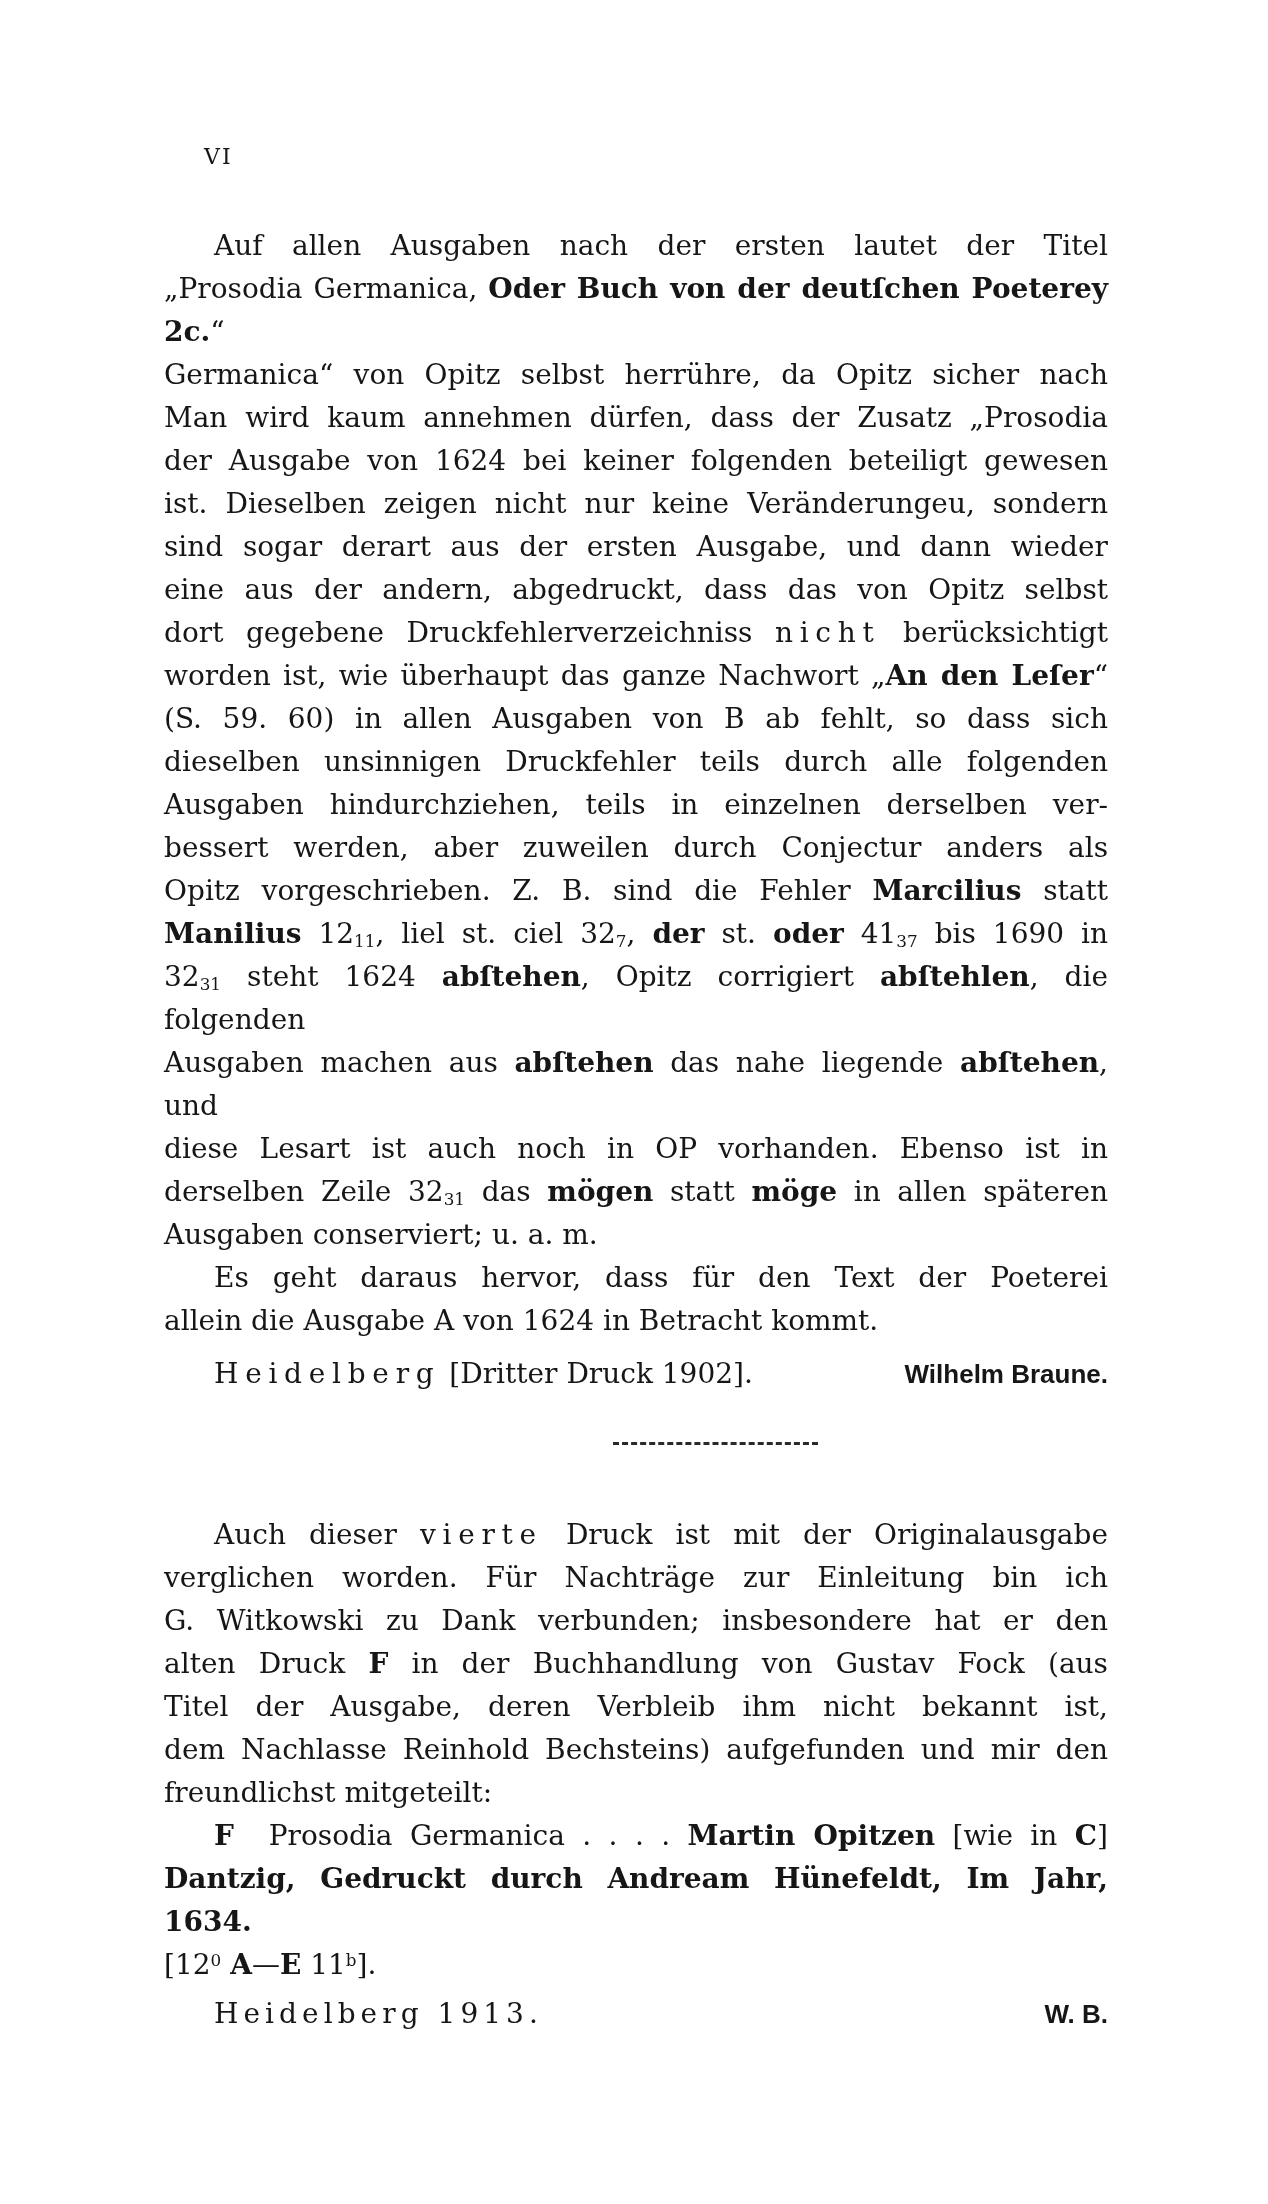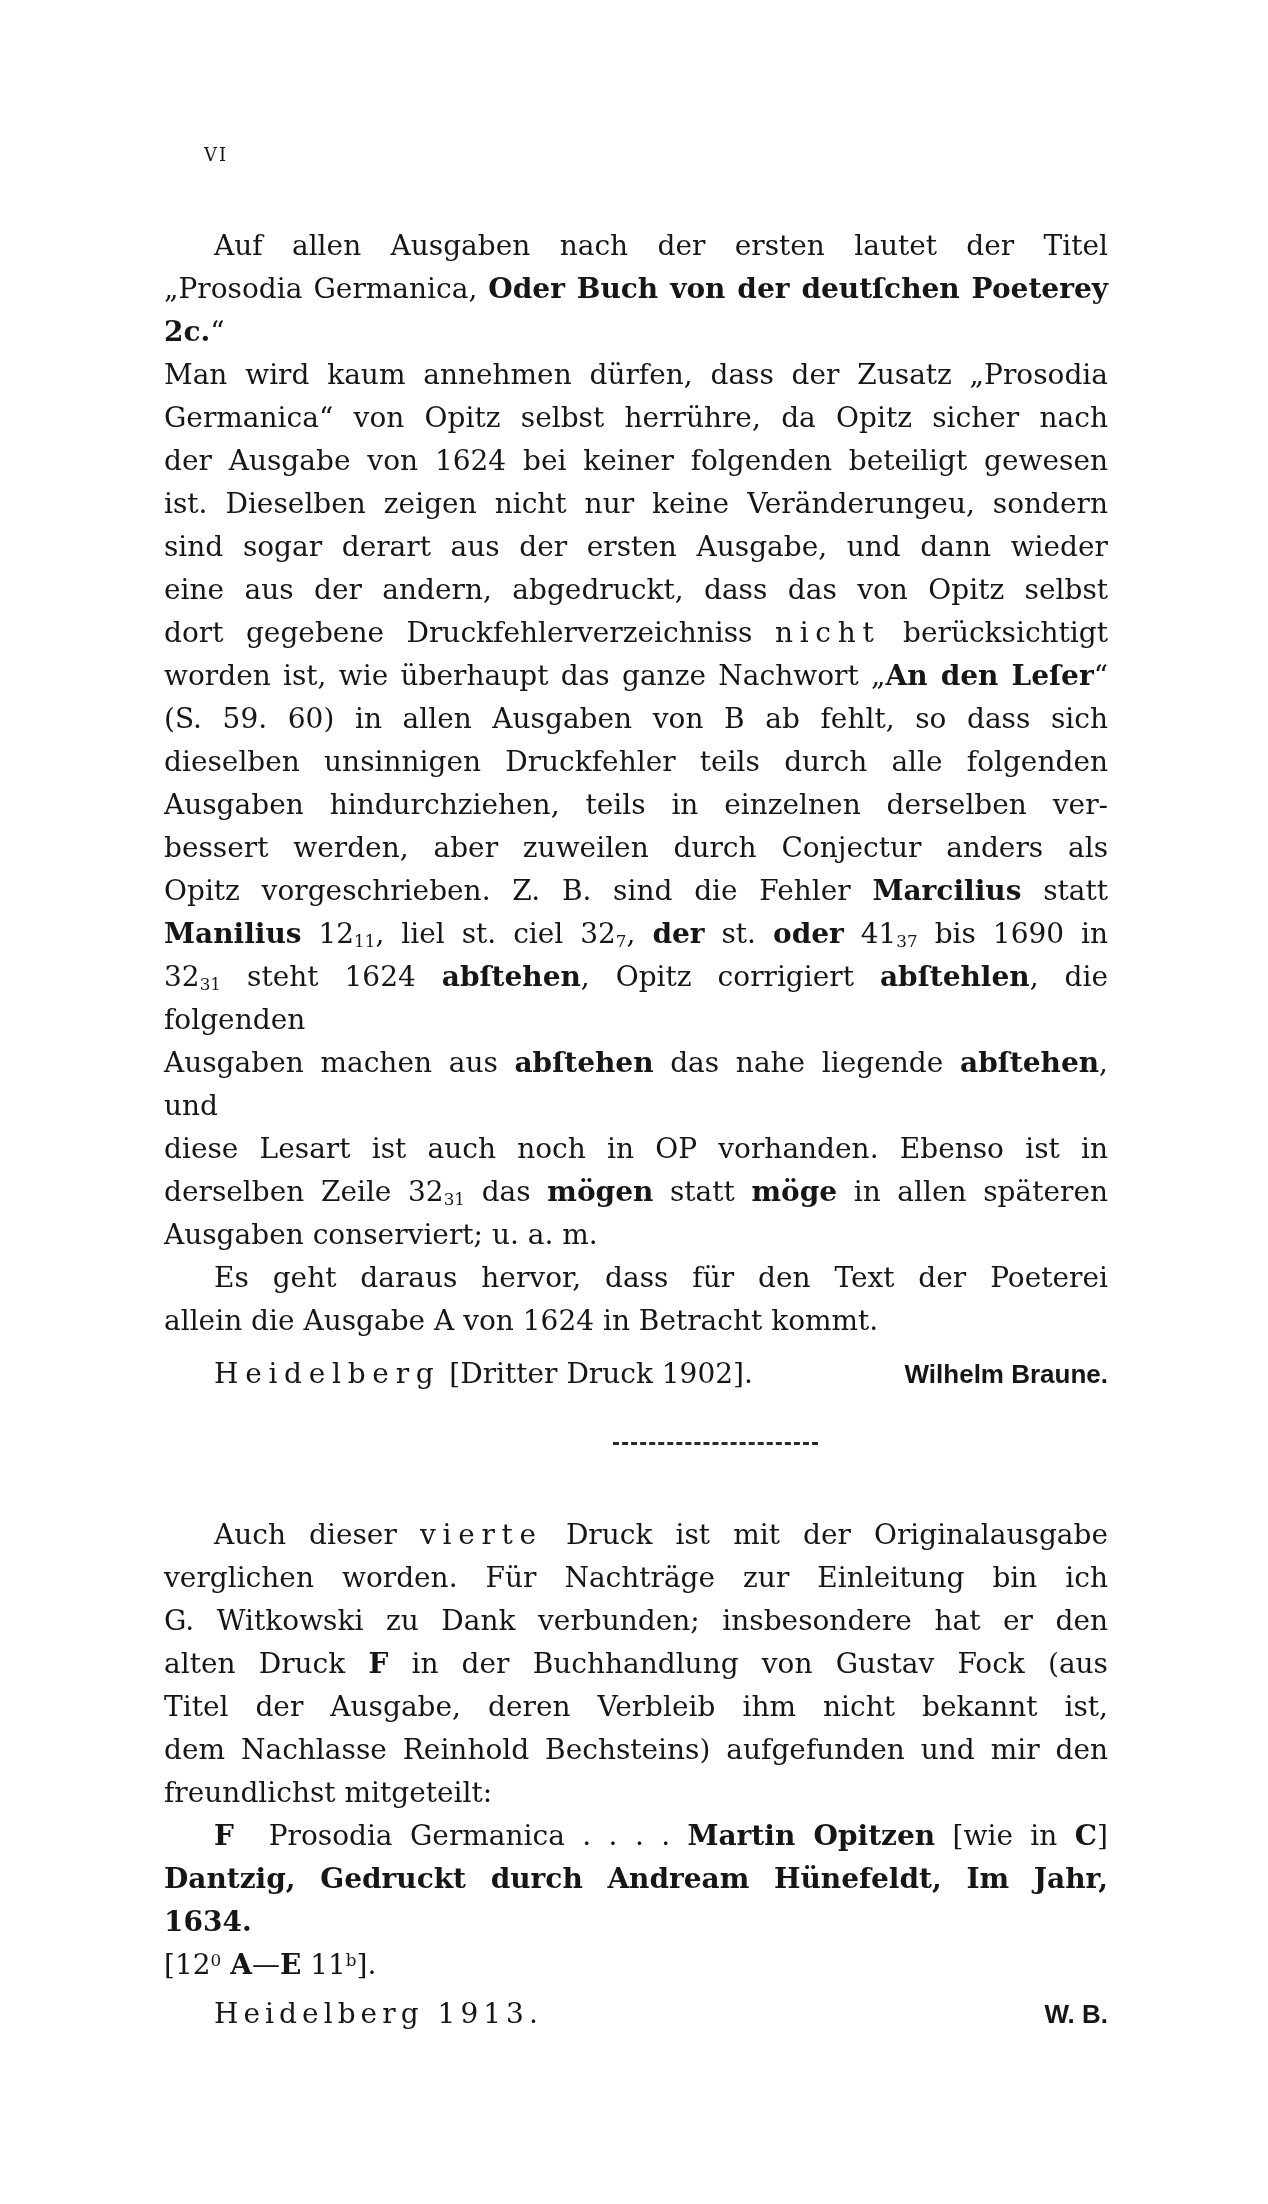--- a/index.html
+++ b/index.html
@@ -4,21 +4,21 @@
 <style>
   html,body { margin:0; padding:0; background:#e8e8e8; }
   .page {
     position:relative; width:1268px; height:2204px;
     background:#ffffff; color:#161616;
     font-family:"DejaVu Serif","Liberation Serif",serif;
     overflow:hidden;
   }
   .pagenum {
     position:absolute; left:204px; top:144px;
-    font-size:18px; letter-spacing:2px; color:#161616;
+    font-size:22px; letter-spacing:2px; color:#161616;
   }
   .col {
     position:absolute; left:164px; top:224px; width:944px;
     font-size:28px; line-height:43px; color:#161616;
   }
   .line { text-align:justify; text-align-last:justify; }
   .line.last { text-align-last:left; }
   .line.ind  { text-indent:50px; }
   
   .f  { font-weight:bold; }
@@ -45,22 +45,22 @@
 </style>
 </head>
 <body>
 
 <div class="page" data-name="scan-page">
   <div class="pagenum" data-name="page-number">VI</div>
   <div class="col" data-name="text-column">
       <div class="para" data-name="paragraph-1">
         <div class="line ind" data-name="text-line"><span data-name="text-segment">Auf allen Ausgaben nach der ersten lautet der Titel</span></div>
         <div class="line" data-name="text-line"><span data-name="text-segment">„Prosodia Germanica, </span><span class="f" data-name="fraktur-text">Oder Buch von der deutſchen Poeterey 2c.</span><span data-name="text-segment">“</span></div>
+        <div class="line" data-name="text-line"><span data-name="text-segment">Germanica“ von Opitz selbst herrühre, da Opitz sicher nach</span></div>
         <div class="line" data-name="text-line"><span data-name="text-segment">Man wird kaum annehmen dürfen, dass der Zusatz „Prosodia</span></div>
-        <div class="line" data-name="text-line"><span data-name="text-segment">Germanica“ von Opitz selbst herrühre, da Opitz sicher nach</span></div>
         <div class="line" data-name="text-line"><span data-name="text-segment">der Ausgabe von 1624 bei keiner folgenden beteiligt gewesen</span></div>
         <div class="line" data-name="text-line"><span data-name="text-segment">ist. Dieselben zeigen nicht nur keine Veränderungeu, sondern</span></div>
         <div class="line" data-name="text-line"><span data-name="text-segment">sind sogar derart aus der ersten Ausgabe, und dann wieder</span></div>
         <div class="line" data-name="text-line"><span data-name="text-segment">eine aus der andern, abgedruckt, dass das von Opitz selbst</span></div>
         <div class="line" data-name="text-line"><span data-name="text-segment">dort gegebene Druckfehlerverzeichniss </span><span class="sp" data-name="text-segment">nicht</span><span data-name="text-segment"> berücksichtigt</span></div>
         <div class="line" data-name="text-line"><span data-name="text-segment">worden ist, wie überhaupt das ganze Nachwort „</span><span class="f" data-name="fraktur-text">An den Leſer</span><span data-name="text-segment">“</span></div>
         <div class="line" data-name="text-line"><span data-name="text-segment">(S. 59. 60) in allen Ausgaben von B ab fehlt, so dass sich</span></div>
         <div class="line" data-name="text-line"><span data-name="text-segment">dieselben unsinnigen Druckfehler teils durch alle folgenden</span></div>
         <div class="line" data-name="text-line"><span data-name="text-segment">Ausgaben hindurchziehen, teils in einzelnen derselben ver-</span></div>
         <div class="line" data-name="text-line"><span data-name="text-segment">bessert werden, aber zuweilen durch Conjectur anders als</span></div>

